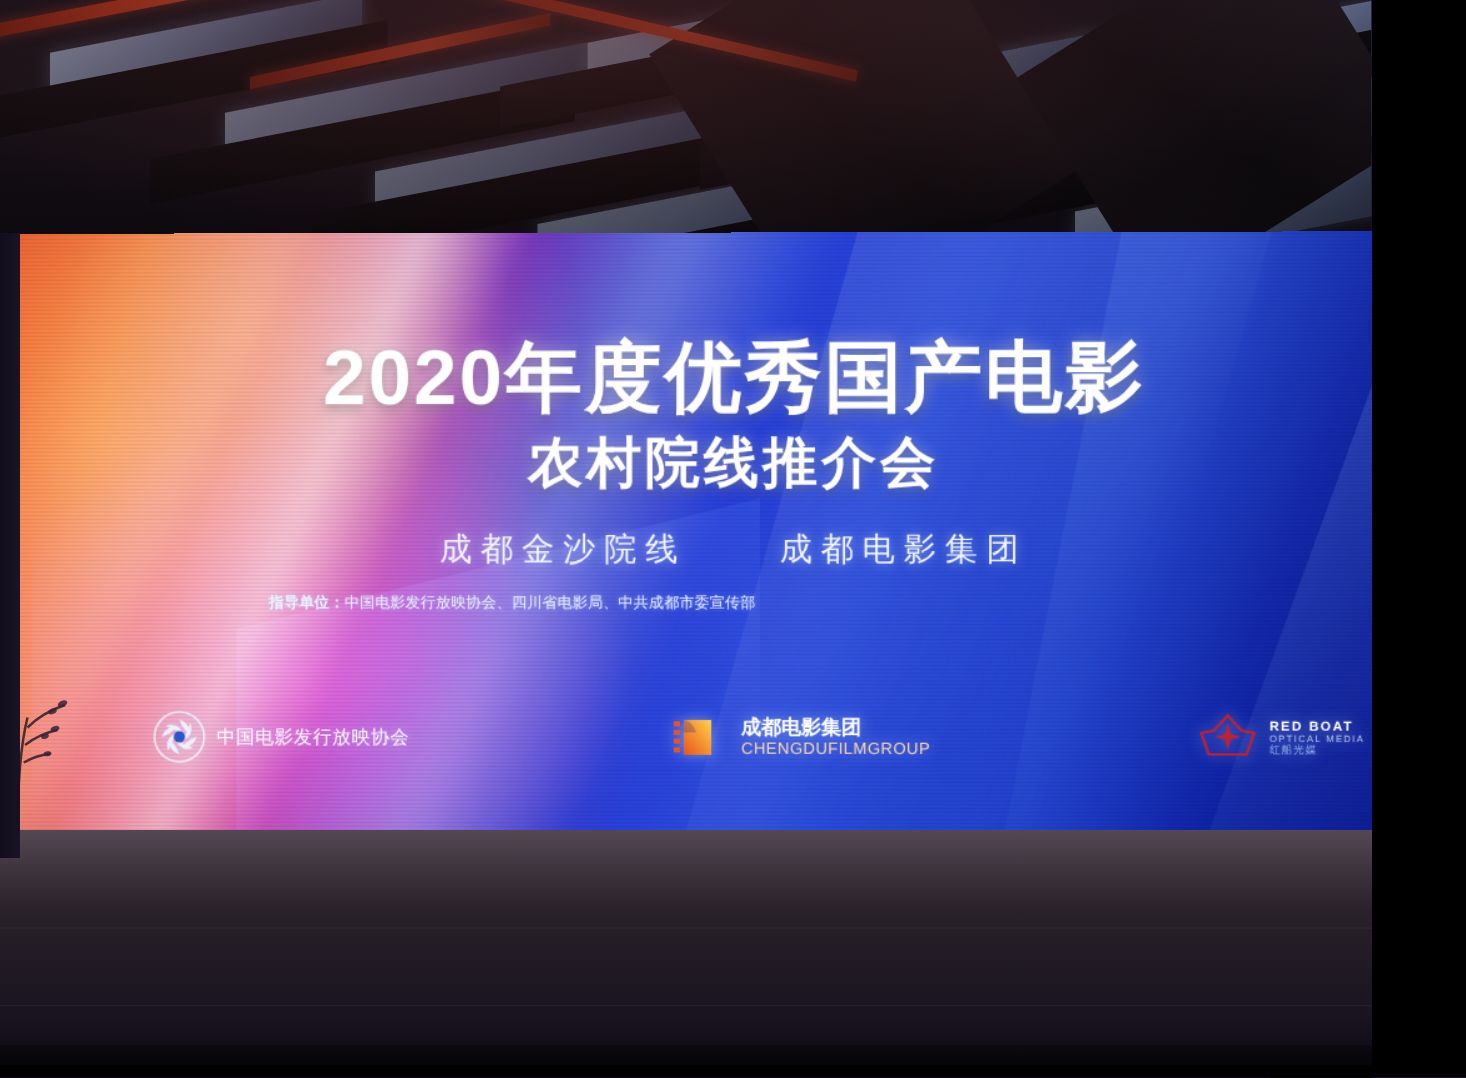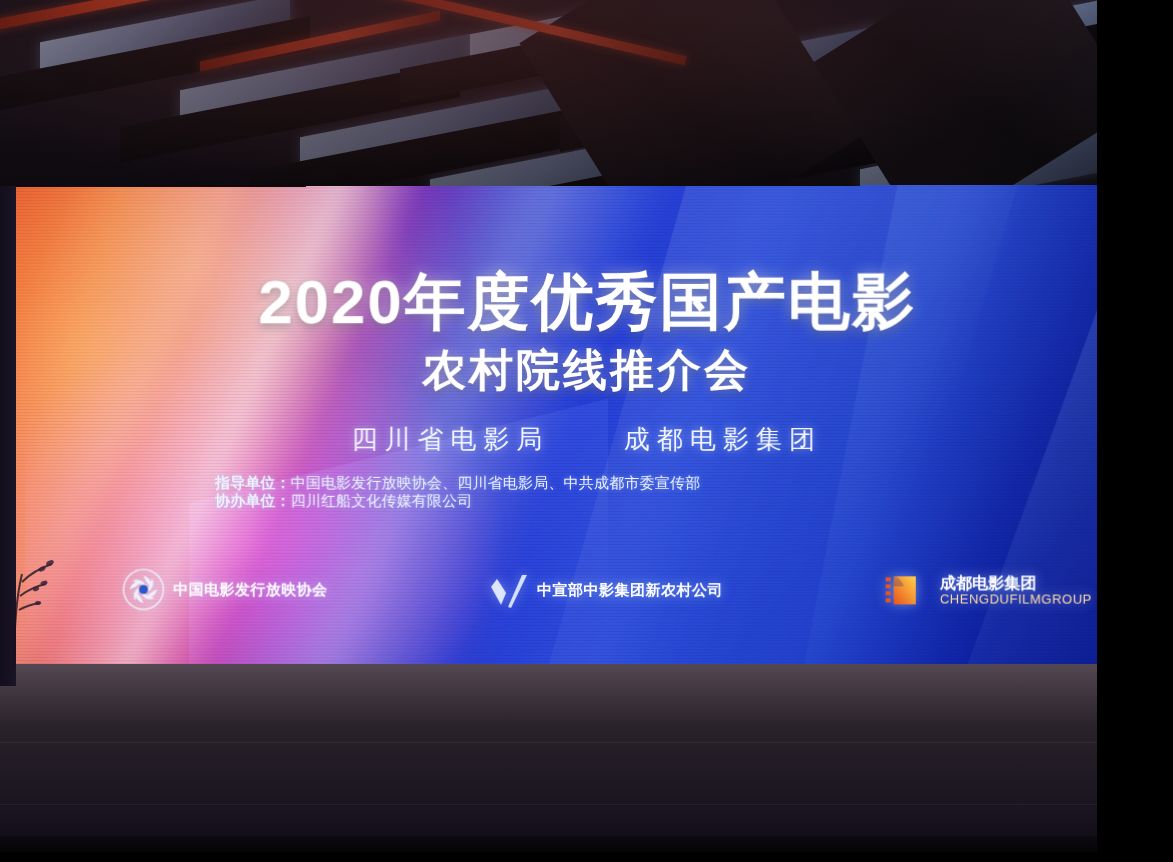--- a/index.html
+++ b/index.html
@@ -167,39 +167,39 @@
     text-shadow:0 0 10px rgba(200,225,255,.6);
     white-space:nowrap;
   }
   .slogan .gap{display:inline-block;width:46px;}
 
   .orgs{
     position:absolute;left:214px;top:288px;width:860px;
   }
   .org-line{
     color:#eef3ff;
-    font-size:15px;
+    font-size:12px;
     line-height:17.6px;
     white-space:nowrap;
     text-shadow:0 0 5px rgba(170,205,255,.55);
     letter-spacing:.2px;
   }
   .org-line .lbl{font-weight:bold;}
 
   
   .logos{
     position:absolute;left:120px;top:378px;width:970px;height:52px;
     display:flex;align-items:center;justify-content:space-between;
   }
   .logo{
     display:flex;align-items:center;gap:8px;
     color:#ffffff;
     filter:drop-shadow(0 0 6px rgba(190,220,255,.5));
   }
-  .logo-txt{font-size:15px;font-weight:bold;white-space:nowrap;letter-spacing:.5px;}
+  .logo-txt{font-size:15px;font-weight:normal;white-space:nowrap;letter-spacing:.5px;}
   .logo-txt.sm{font-size:13px;}
   .logo-stack{display:flex;flex-direction:column;line-height:1.02;margin-left:12px;}
   .logo-en{font-size:13px;letter-spacing:.5px;color:#ffd9a8;}
   .logo-cn-sm{font-size:6.5px;letter-spacing:2px;color:#cfe0ff;}
   .logo-main-orange{font-size:16px;font-weight:bold;color:#fff;}
 
   .rb-stack{display:flex;flex-direction:column;align-items:flex-start;line-height:1.15;}
   .rb-en1{font-size:10.5px;font-weight:bold;letter-spacing:1.6px;color:#ffffff;}
   .rb-en2{font-size:7.5px;letter-spacing:1.4px;color:#b9cdf0;}
   .rb-cn{font-size:8.5px;letter-spacing:1px;color:#8fb4ee;}
@@ -288,31 +288,28 @@
     <div class="scan"></div>
     <div class="led-vig"></div>
 
     <div class="content">
 
       <div class="title-main">2020年度优秀国产电影</div>
 
       <div class="title-sub">农村院线推介会</div>
 
       <div class="slogan">
-        <span>四川省电影局</span>
+        <span>成都金沙院线</span>
         <span class="gap"></span>
         <span>成都电影集团</span>
       </div>
 
       <div class="orgs">
         <div class="org-line">
           <span class="lbl">指导单位：</span><span>中国电影发行放映协会、四川省电影局、中共成都市委宣传部</span>
-        </div>
-        <div class="org-line">
-          <span class="lbl">协办单位：</span><span>四川红船文化传媒有限公司</span>
         </div>
       </div>
 
       <div class="logos">
 
         <div class="logo">
           <span>
             <svg width="44" height="44" viewBox="0 0 44 44">
               <circle cx="22" cy="22" r="20" fill="none" stroke="#eef3ff" stroke-width="1.6" opacity=".85"></circle>
               <g fill="#eef3ff" opacity=".95">
@@ -324,29 +321,20 @@
                 <path d="M33 31 C27 33 22 31 20 26 C24 27 28 28 33 31 Z"></path>
                 <path d="M13 33 C11 27 13 22 18 20 C17 24 16 28 13 33 Z"></path>
                 <path d="M11 13 C17 11 22 13 24 18 C20 17 16 16 11 13 Z"></path>
               </g>
               <circle cx="22" cy="22" r="4.5" fill="#2b57c8"></circle>
             </svg>
           </span>
           <span class="logo-txt">中国电影发行放映协会</span>
         </div>
 
-        <div class="logo">
-          <span>
-            <svg width="40" height="38" viewBox="0 0 40 38">
-              <path d="M2 16 L12 34 L17 22 L8 8 Z" fill="#e9f1ff" opacity=".92"></path>
-              <path d="M19 36 L33 4 L38 4 L22 37 Z" fill="#dbe8ff" opacity=".95"></path>
-            </svg>
-          </span>
-          <span class="logo-txt">中宣部中影集团新农村公司</span>
-        </div>
 
         <div class="logo">
           <span>
             <svg width="34" height="36" viewBox="0 0 34 36">
               <defs>
                 <linearGradient id="og" x1="0" y1="1" x2="1" y2="0">
                   <stop offset="0" stop-color="#e8541c"></stop>
                   <stop offset="1" stop-color="#ffd24a"></stop>
                 </linearGradient>
               </defs>
@@ -360,20 +348,33 @@
               </g>
             </svg>
           </span>
           <span class="logo-stack">
             <span class="logo-main-orange">成都电影集团</span>
             <span class="logo-en">CHENGDUFILMGROUP</span>
           </span>
         </div>
 
 
+        <div class="logo">
+          <span>
+            <svg width="50" height="40" viewBox="0 0 50 40">
+              <path d="M4 16 L14 14 L25 2 L36 14 L46 16 L40 33 L10 33 Z" fill="none" stroke="#c8202c" stroke-width="2.2" opacity=".95"></path>
+              <path d="M25 8 L27.5 17 L36 19 L27.5 21 L25 30 L22.5 21 L14 19 L22.5 17 Z" fill="#c8202c" opacity=".95"></path>
+            </svg>
+          </span>
+          <span class="rb-stack">
+            <span class="rb-en1">RED BOAT</span>
+            <span class="rb-en2">OPTICAL MEDIA</span>
+            <span class="rb-cn">红船光媒</span>
+          </span>
+        </div>
 
       </div>
     </div>
   </div>
 
   <div class="wall-left"></div>
   <div class="plant">
     <svg width="70" height="120" viewBox="0 0 70 120">
       <g stroke="#1a1120" stroke-width="2" fill="none" opacity=".85">
         <path d="M14 120 C14 80 16 50 22 26"></path>

